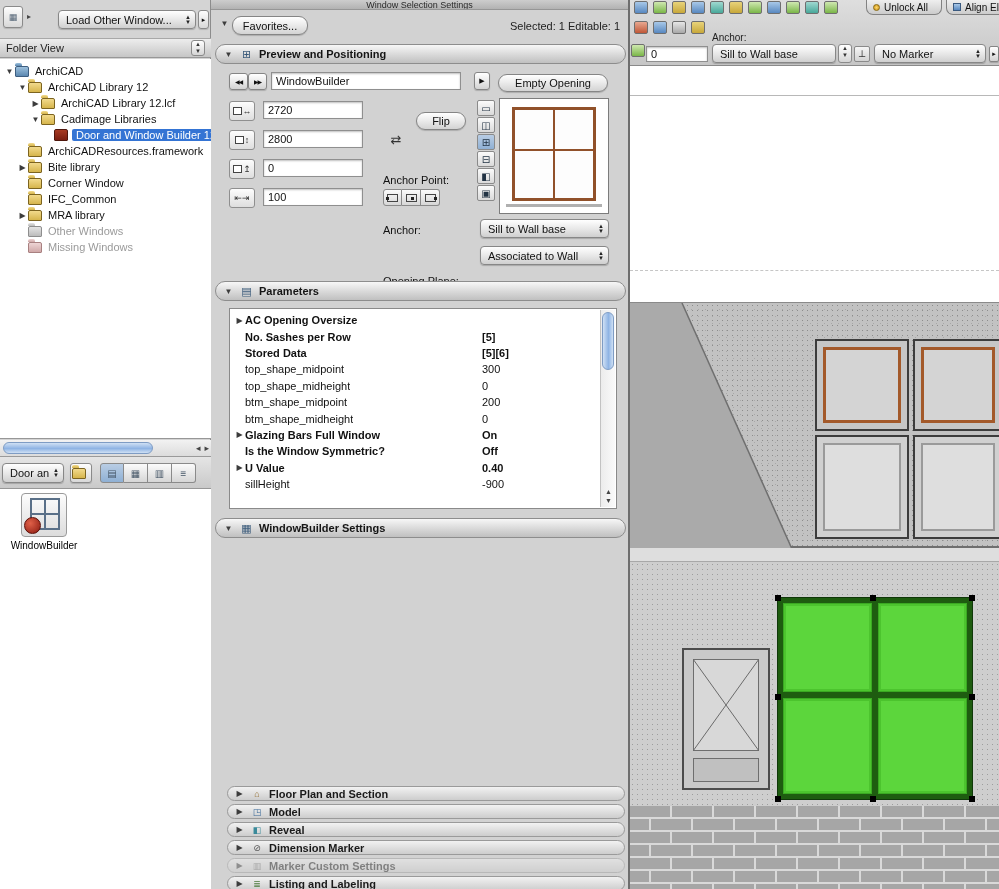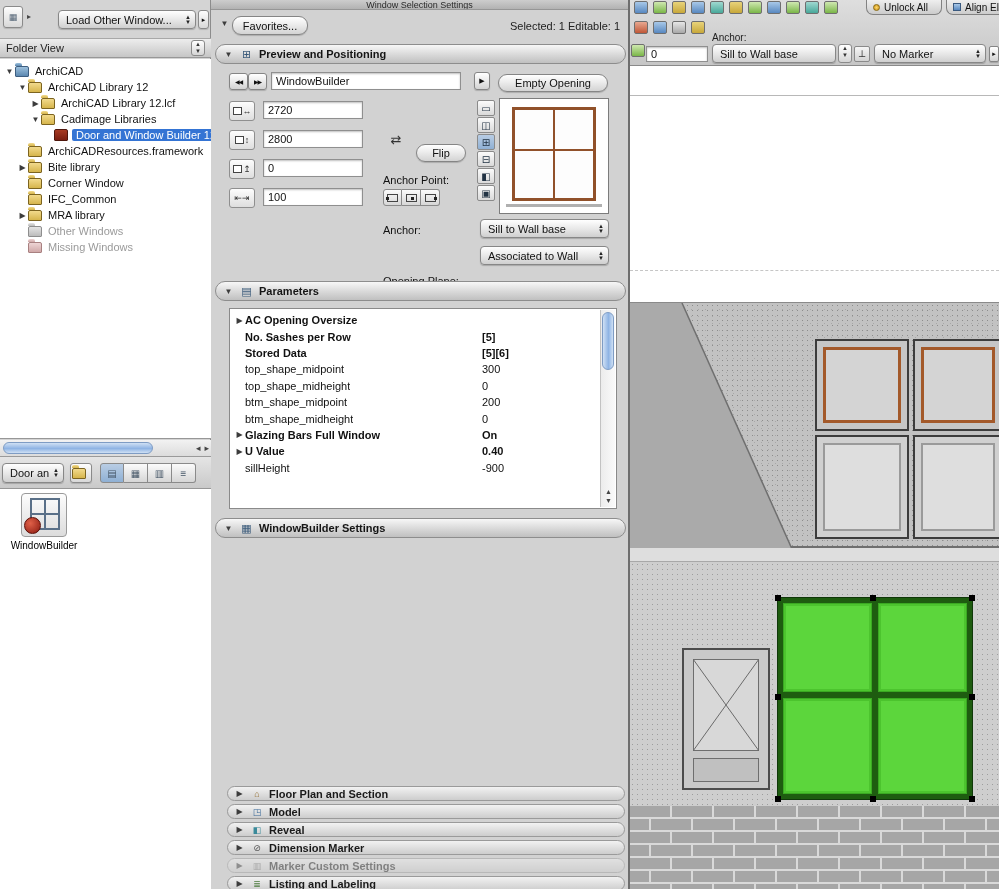--- a/index.html
+++ b/index.html
@@ -74,21 +74,21 @@
   #d-mini-fwd{left:263px;top:72px;width:16px;height:18px;border-radius:3px;font-size:7px;}
   #d-empty-btn{left:287px;top:74px;width:110px;height:18px;}
   .dim-ic{position:absolute;left:18px;width:26px;height:20px;border:1px solid #8f8f8f;border-radius:3px;background:linear-gradient(#fdfdfd,#dedede);display:flex;align-items:center;justify-content:center;font-size:9px;color:#333;gap:1px;}
   .dim-ic .mw{width:9px;height:8px;border:1px solid #444;background:#fff;}
   #d-ic1{top:101px;} #d-ic2{top:130px;} #d-ic3{top:159px;} #d-ic4{top:188px;}
   #d-f1{left:52px;top:101px;width:100px;height:18px;}
   #d-f2{left:52px;top:130px;width:100px;height:18px;}
   #d-f3{left:52px;top:159px;width:100px;height:18px;}
   #d-f4{left:52px;top:188px;width:100px;height:18px;}
   #d-flip-ic{position:absolute;left:172px;top:128px;width:26px;height:22px;font-size:13px;color:#333;display:flex;align-items:center;justify-content:center;}
-  #d-flip-btn{left:205px;top:144px;width:50px;height:18px;}
+  #d-flip-btn{left:205px;top:112px;width:50px;height:18px;}
   #d-anchorpt-label{position:absolute;left:172px;top:174px;font-size:11px;color:#111;}
   #d-anchorpt-seg{position:absolute;left:172px;top:189px;display:flex;}
   .apb{width:19px;height:17px;border:1px solid #8a8a8a;border-left:none;background:linear-gradient(#fbfbfb,#d6d6d6);display:flex;align-items:center;justify-content:center;}
   .apb:first-child{border-left:1px solid #8a8a8a;border-radius:3px 0 0 3px;}
   .apb:last-child{border-radius:0 3px 3px 0;}
   .apb i{display:block;width:11px;height:8px;border:1px solid #444;position:relative;}
   .apb i::after{content:"";position:absolute;top:2px;width:3px;height:3px;background:#222;}
   .apb.l i::after{left:-2px;} .apb.c i::after{left:4px;} .apb.r i::after{right:-2px;}
   .stripb{position:absolute;left:266px;width:18px;height:16px;border:1px solid #8a8a8a;border-radius:2px;background:linear-gradient(#fbfbfb,#dadada);font-size:10px;display:flex;align-items:center;justify-content:center;color:#234;}
   .stripb.on{background:linear-gradient(#b9cde4,#8fb0d4);}
@@ -435,20 +435,25 @@
           <span class="plabel">btm_shape_midheight</span>
           <span class="pvalue">0</span>
         </div>
 
         <div class="prow bold">
           <span class="twisty">▶</span>
           <span class="plabel">Glazing Bars Full Window</span>
           <span class="pvalue">On</span>
         </div>
 
+        <div class="prow bold">
+          <span class="twisty"></span>
+          <span class="plabel">Is the Window Symmetric?</span>
+          <span class="pvalue">Off</span>
+        </div>
 
         <div class="prow bold">
           <span class="twisty">▶</span>
           <span class="plabel">U Value</span>
           <span class="pvalue">0.40</span>
         </div>
 
         <div class="prow">
           <span class="twisty"></span>
           <span class="plabel">sillHeight</span>

